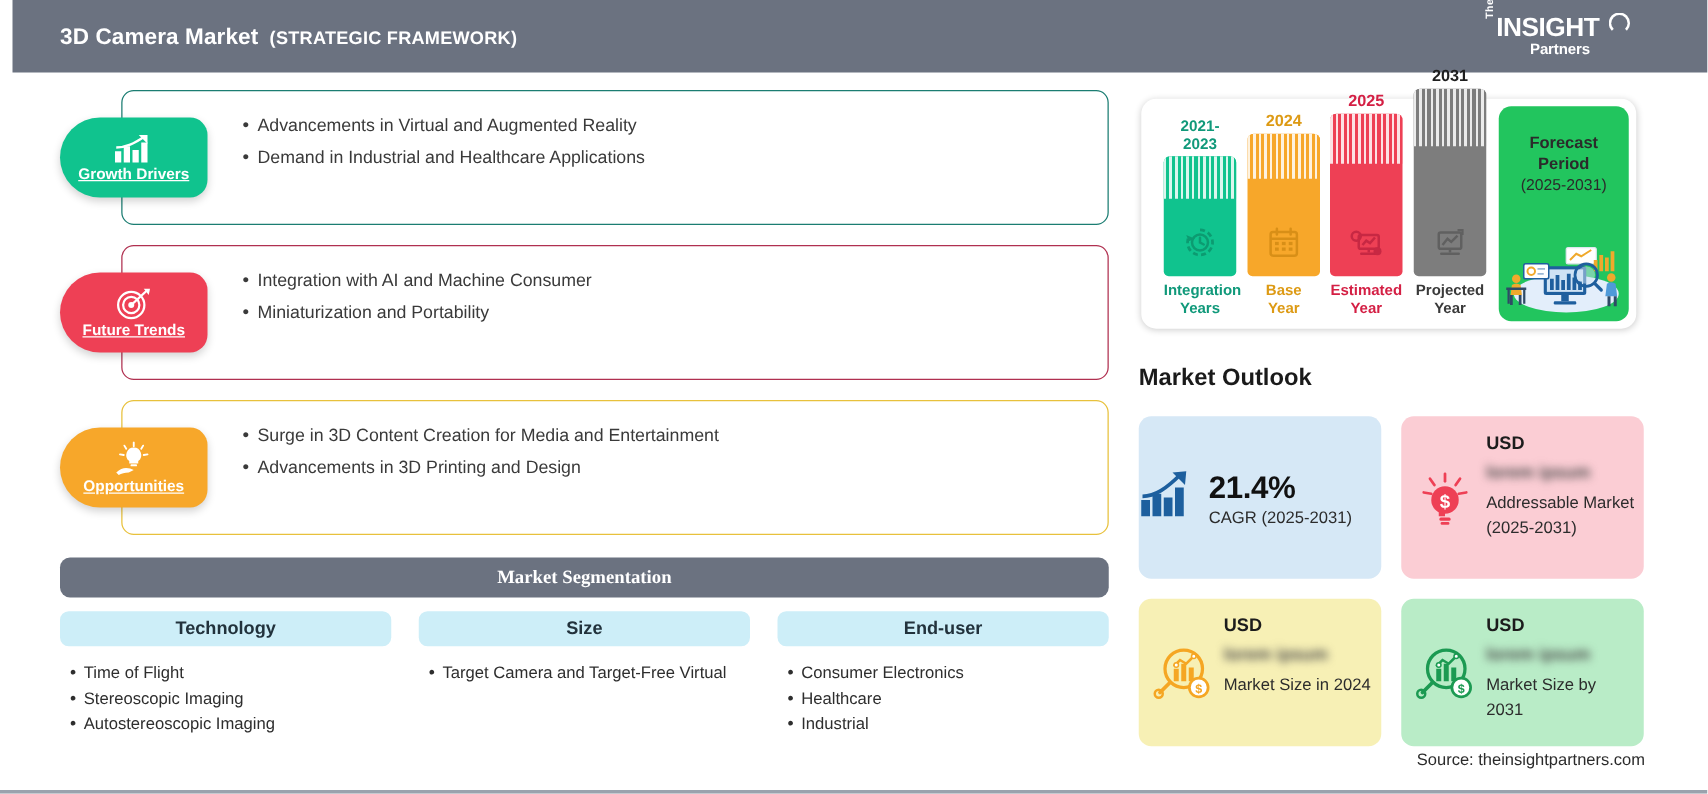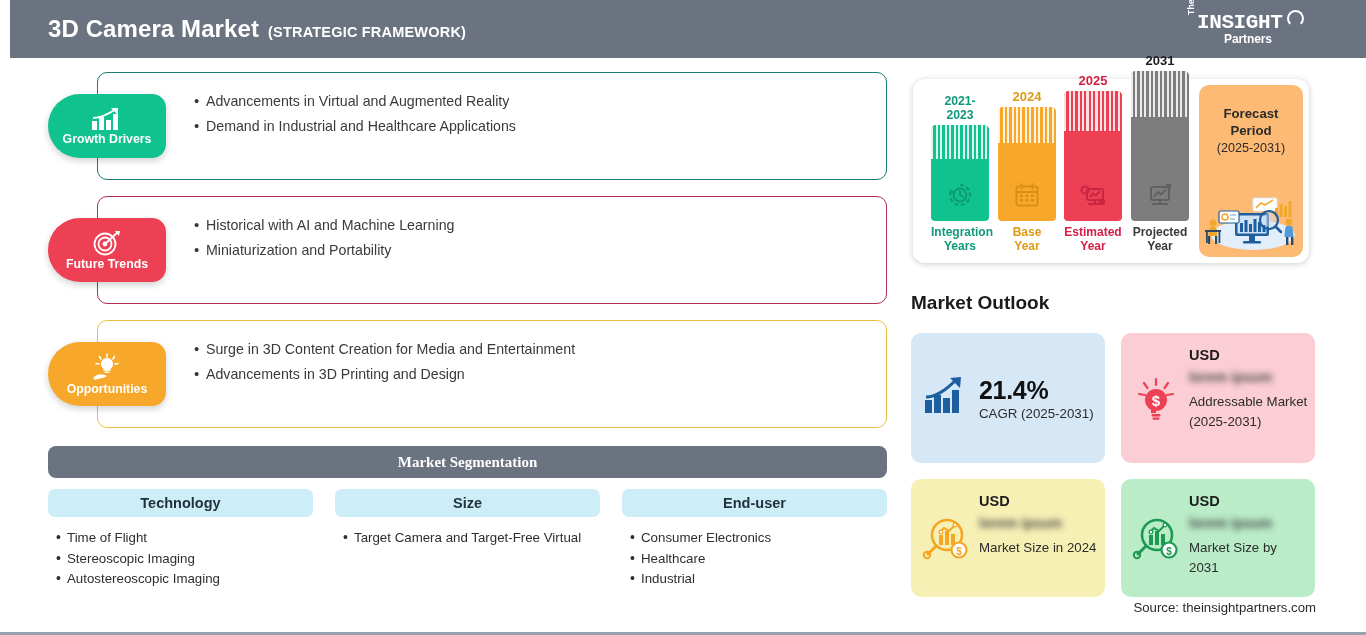--- a/index.html
+++ b/index.html
@@ -10,27 +10,27 @@
     overflow: hidden;
   }
   .page { position: relative; width: 1366px; height: 635px; background:#fff; }
 
   
   .header {
     position: absolute; left: 10px; top: 0; width: 1356px; height: 58px;
     background: #6b7280; display: flex; align-items: center;
   }
   .header-title { margin-left: 38px; display: flex; align-items: baseline; gap: 9px; }
-  .header-title .main { font-size: 24px; font-weight: bold; color: #fff; letter-spacing: .1px; }
+  .header-title .main { font-size: 18px; font-weight: bold; color: #fff; letter-spacing: .1px; }
   .header-title .sub { font-size: 14.5px; font-weight: bold; color: #fff; letter-spacing: .2px; }
   .logo { position: absolute; right: 62px; top: 9px; width: 118px; height: 42px; color: #fff; }
   .logo-the { position:absolute; left: 0px; top: 6px; font-size: 8.5px; font-weight:bold;
     transform: rotate(-90deg); transform-origin: left top; letter-spacing:.3px; }
   .logo-insight { position:absolute; left: 11px; top: 2px; font-size: 21px; font-weight: bold;
-    letter-spacing: -0.4px; font-family:Liberation Mono, monospace;text-align:right; }
+    letter-spacing: -0.4px; font-family:Liberation Sans, sans-serif;text-align:right; }
   .logo-partners { position:absolute; left: 38px; top: 23px; font-size: 12px; font-weight: bold; letter-spacing:-0.1px;}
   .logo-ring { position:absolute; right: 0px; top: 1px; width: 17px; height:17px;
     border: 2.4px solid #fff; border-radius: 50%; border-bottom-color: transparent; }
 
   
   .panel { position: absolute; border-radius: 10px; background: #fff; }
   .panel-p1 { left: 97px; top: 72px; width: 790px; height: 108px; border: 1.4px solid #1b7d72; }
   .panel-p2 { left: 97px; top: 196px; width: 790px; height: 108px; border: 1.4px solid #b03050; }
   .panel-p3 { left: 97px; top: 320px; width: 790px; height: 108px; border: 1.4px solid #e8c13c; }
 
@@ -39,21 +39,21 @@
   .panel li::before { content: "\2022"; position: absolute; left: 0; top: -1px; font-size: 15px; color:#3a3a3a; }
 
   
   .badge {
     position: absolute; width: 118px; height: 64px;
     border-radius: 32px 14px 14px 32px;
     display: flex; flex-direction: column; align-items: center; justify-content: center;
     box-shadow: 0 3px 7px rgba(0,0,0,.18);
     color: #fff; text-align: center;
   }
-  .badge .b-label { font-size: 12.3px; font-weight: bold; line-height: 13px; margin-top: 2px; }
+  .badge .b-label { font-size: 12.3px; font-weight: bold; line-height: 13px; margin-top: 2px; text-decoration: underline; }
   .badge svg { display:block; }
   .badge-growth { left: 48px; top: 94px; background: #10c38e; }
   .badge-trends { left: 48px; top: 218px; background: #ee4055; }
   .badge-oppty  { left: 48px; top: 342px; background: #f7a72a; }
 
   
   .seg-header {
     position:absolute; left: 48px; top: 446px; width: 839px; height: 32px;
     background: #6b7280; border-radius: 8px;
     display:flex; align-items:center; justify-content:center;
@@ -88,36 +88,36 @@
   .bar {
     position: relative; width: 58px; border-radius: 5px 5px 4px 4px; overflow:hidden;
     display:flex; align-items:flex-end; justify-content:center;
   }
   .bar .stripes { position:absolute; left:0; top:0; width: 100%; }
   .bar .bar-icon { position: relative; margin-bottom: 9px; opacity:.55; }
   .bar-cap { font-size: 12px; font-weight: bold; line-height: 14px; margin-top: 4px; }
 
   .fc-right {
     position:absolute; right: 6px; top: 6px; width: 104px; height: 172px;
-    background: #fdba74; border-radius: 10px; text-align:center;
+    background: #22c55e; border-radius: 10px; text-align:center;
   }
   .fc-right .fr-t { font-size: 13.2px; color: #2b2b2b; line-height: 17px; padding-top: 20px; font-weight: 600;}
   .fc-right .fr-s { font-size: 12.6px; color: #2b2b2b; margin-top: 2px; }
   .fc-illus { position:absolute; left: 2px; bottom: 6px; width: 100px; height: 62px; }
 
   
   .mo-title { position:absolute; left: 911px; top: 292px; font-size: 19px; font-weight: bold; color: #1a1a1a; }
 
   .mo-card { position:absolute; border-radius: 10px; }
   .mo-cagr  { left: 911px; top: 333px; width: 194px; height: 130px; background: #d6e8f6; }
   .mo-addr  { left: 1121px; top: 333px; width: 194px; height: 130px; background: #fbcdd4; }
   .mo-size24{ left: 911px; top: 479px; width: 194px; height: 118px; background: #f7f0b5; }
   .mo-size31{ left: 1121px; top: 479px; width: 194px; height: 118px; background: #b9ecc7; }
 
-  .cagr-inner { display:flex; align-items:center; height:100%; padding-left: 12px; gap: 10px; }
+  .cagr-inner { display:flex; align-items:center; height:100%; padding-left: 0; gap: 10px; }
   .cagr-txt .big { font-size: 25px; font-weight: bold; color: #111; letter-spacing: -.3px; }
   .cagr-txt .small { font-size: 13.3px; color: #2c2c2c; margin-top: 1px; }
 
   .mo-row { display:flex; height: 100%; padding: 14px 10px 10px 10px; gap: 8px; }
   .mo-ico { flex: 0 0 auto; width: 50px; display:flex; align-items:center; justify-content:center; }
   .mo-body { flex: 1 1 auto; }
   .mo-usd { font-size: 14.5px; font-weight: bold; color: #1c1c1c; }
   .mo-blur {
     height: 17px; width: 120px; margin: 6px 0 6px 0;
     font-size: 14px; font-weight: bold; color: #4a4a4a;
@@ -162,21 +162,21 @@
         <rect x="23" y="7" width="5" height="16" fill="#fff"></rect>
         <path d="M3 11 C11 11, 17 8, 26 2" stroke="#fff" stroke-width="2" fill="none"></path>
         <path d="M21 1 L28 1 L28 8 Z" fill="#fff"></path>
       </svg>
     </span>
     <span class="b-label">Growth Drivers</span>
   </div>
 
   <div class="panel panel-p2">
     <ul>
-      <li>Historical with AI and Machine Learning</li>
+      <li>Integration with AI and Machine Consumer</li>
       <li>Miniaturization and Portability</li>
     </ul>
   </div>
   <div class="badge badge-trends">
     <span>
       <svg width="28" height="26" viewBox="0 0 28 26">
         <circle cx="12" cy="14" r="10.5" fill="none" stroke="#fff" stroke-width="1.8"></circle>
         <circle cx="12" cy="14" r="6.5" fill="none" stroke="#fff" stroke-width="1.8"></circle>
         <circle cx="12" cy="14" r="2.4" fill="#fff"></circle>
         <path d="M12 14 L25 2" stroke="#fff" stroke-width="1.9" fill="none"></path>

